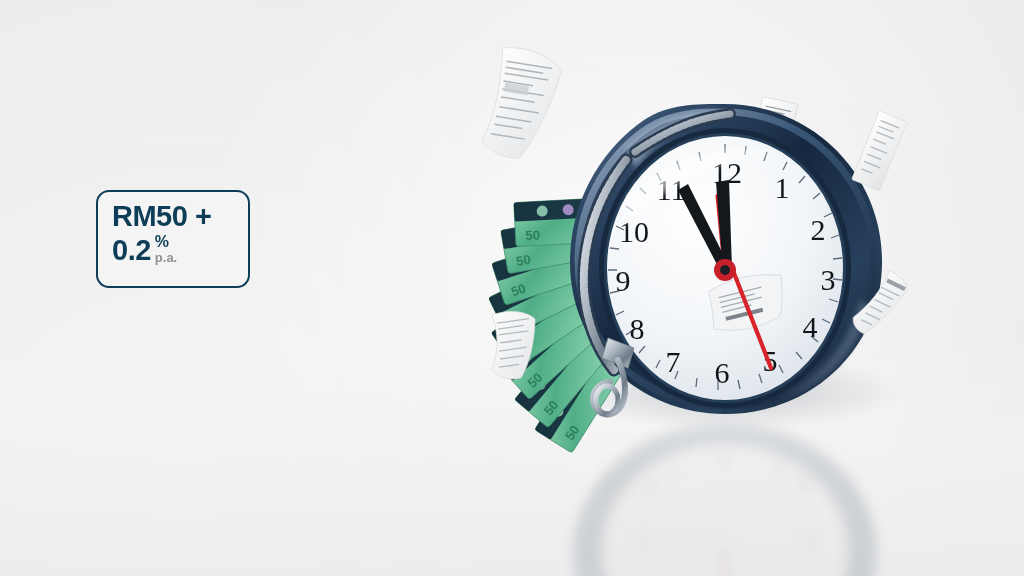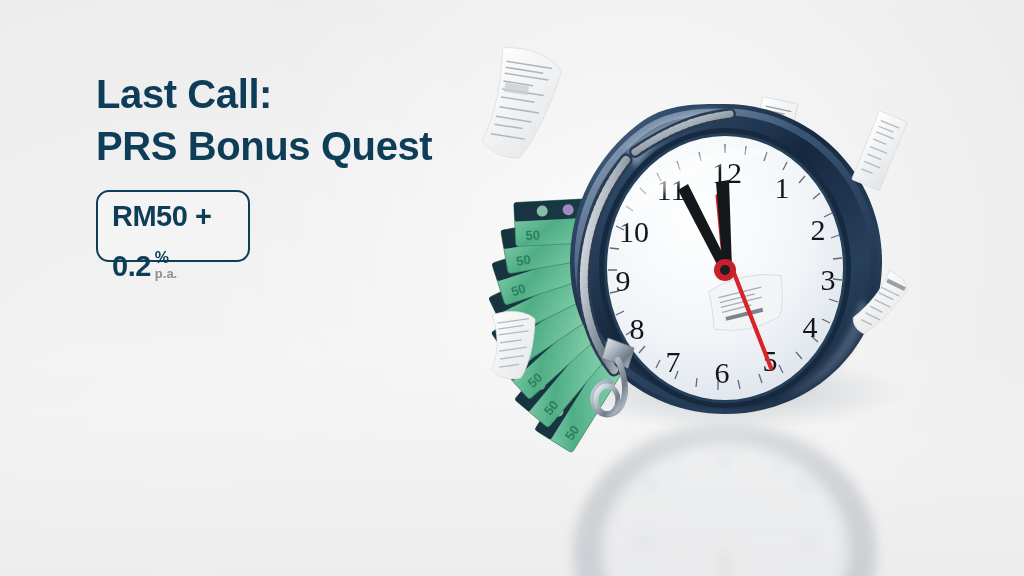--- a/index.html
+++ b/index.html
@@ -57,39 +57,39 @@
     font-weight: 600;
     margin-top: 6px;
   }
 
   
   .rate-badge {
     position: absolute;
     left: 96px;
     top: 190px;
     width: 154px;
-    height: 72px;
+    height: 98px;
     box-sizing: border-box;
     border: 2.5px solid #0e3d58;
     border-radius: 13px;
     background: #f4f4f4;
     padding: 9px 0 0 14px;
   }
   .rate-line-1 {
     display: block;
     color: #0e3d58;
     font-size: 29px;
     font-weight: 700;
     line-height: 1.05;
     letter-spacing: -0.5px;
   }
   .rate-line-2 {
     display: flex;
     align-items: flex-start;
-    margin-top: 20px;
+    margin-top: 4px;
   }
   .rate-value {
     color: #0e3d58;
     font-size: 29px;
     font-weight: 700;
     line-height: 1.05;
     letter-spacing: -0.5px;
   }
   .rate-suffix {
     display: flex;
@@ -122,26 +122,20 @@
   .art-svg { display: block; width: 100%; height: 100%; }
 </style>
 </head>
 <body>
 
 <div class="banner">
 
   <div class="bg-glow"></div>
   <div class="bg-floor"></div>
 
-  <div class="copy">
-    <h1 class="headline">
-      <span class="line1">Last Call:</span>
-      <span class="line2">PRS Bonus Quest</span>
-    </h1>
-  </div>
 
   <div class="rate-badge">
     <span class="rate-line-1">RM50 +</span>
     <span class="rate-line-2">
       <span class="rate-value">0.2</span>
       <span class="rate-suffix">
         <span class="rate-pct">%</span>
         <span class="rate-pa">p.a.</span>
       </span>
     </span>

